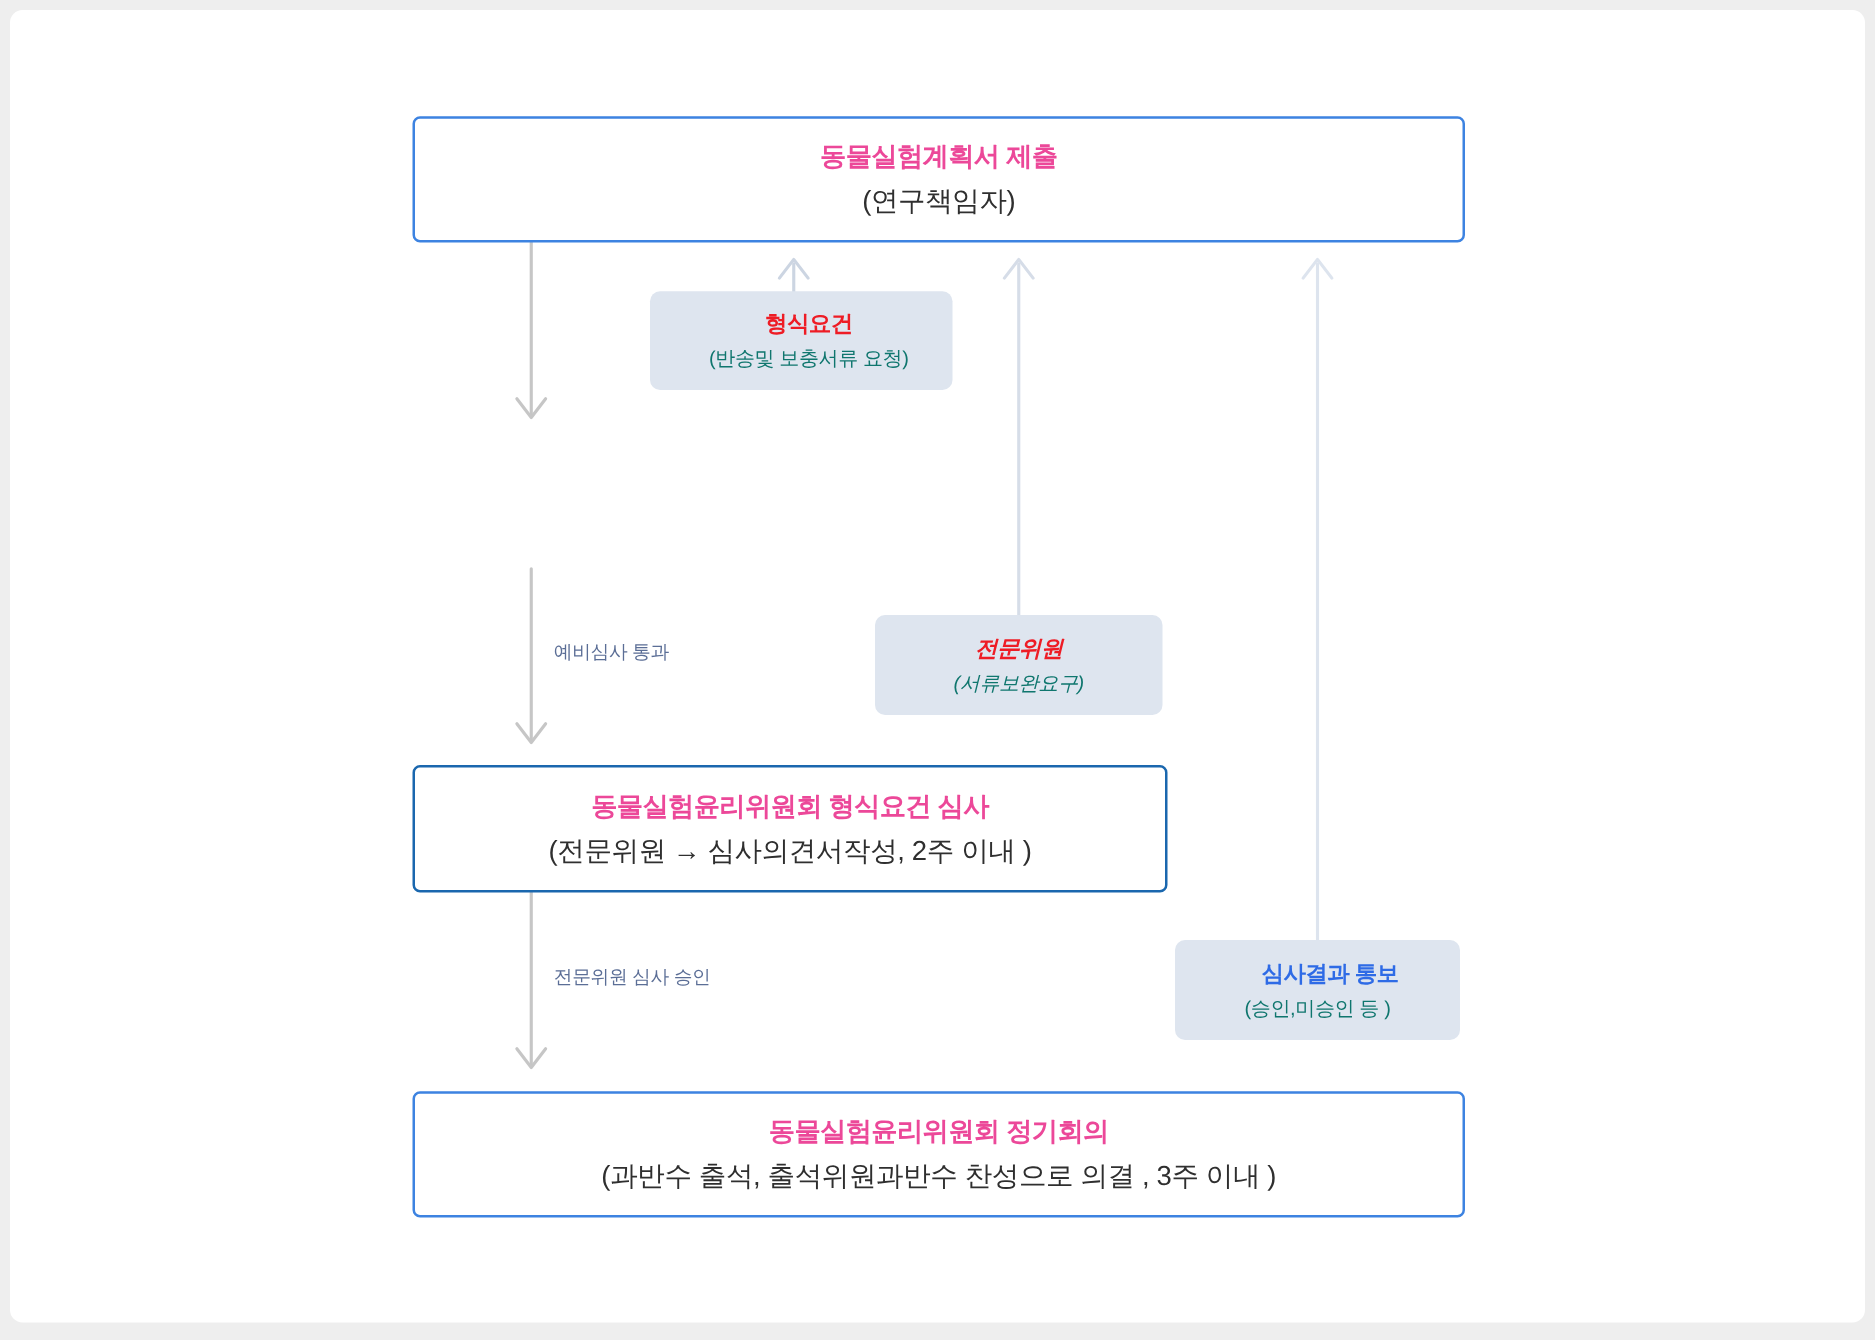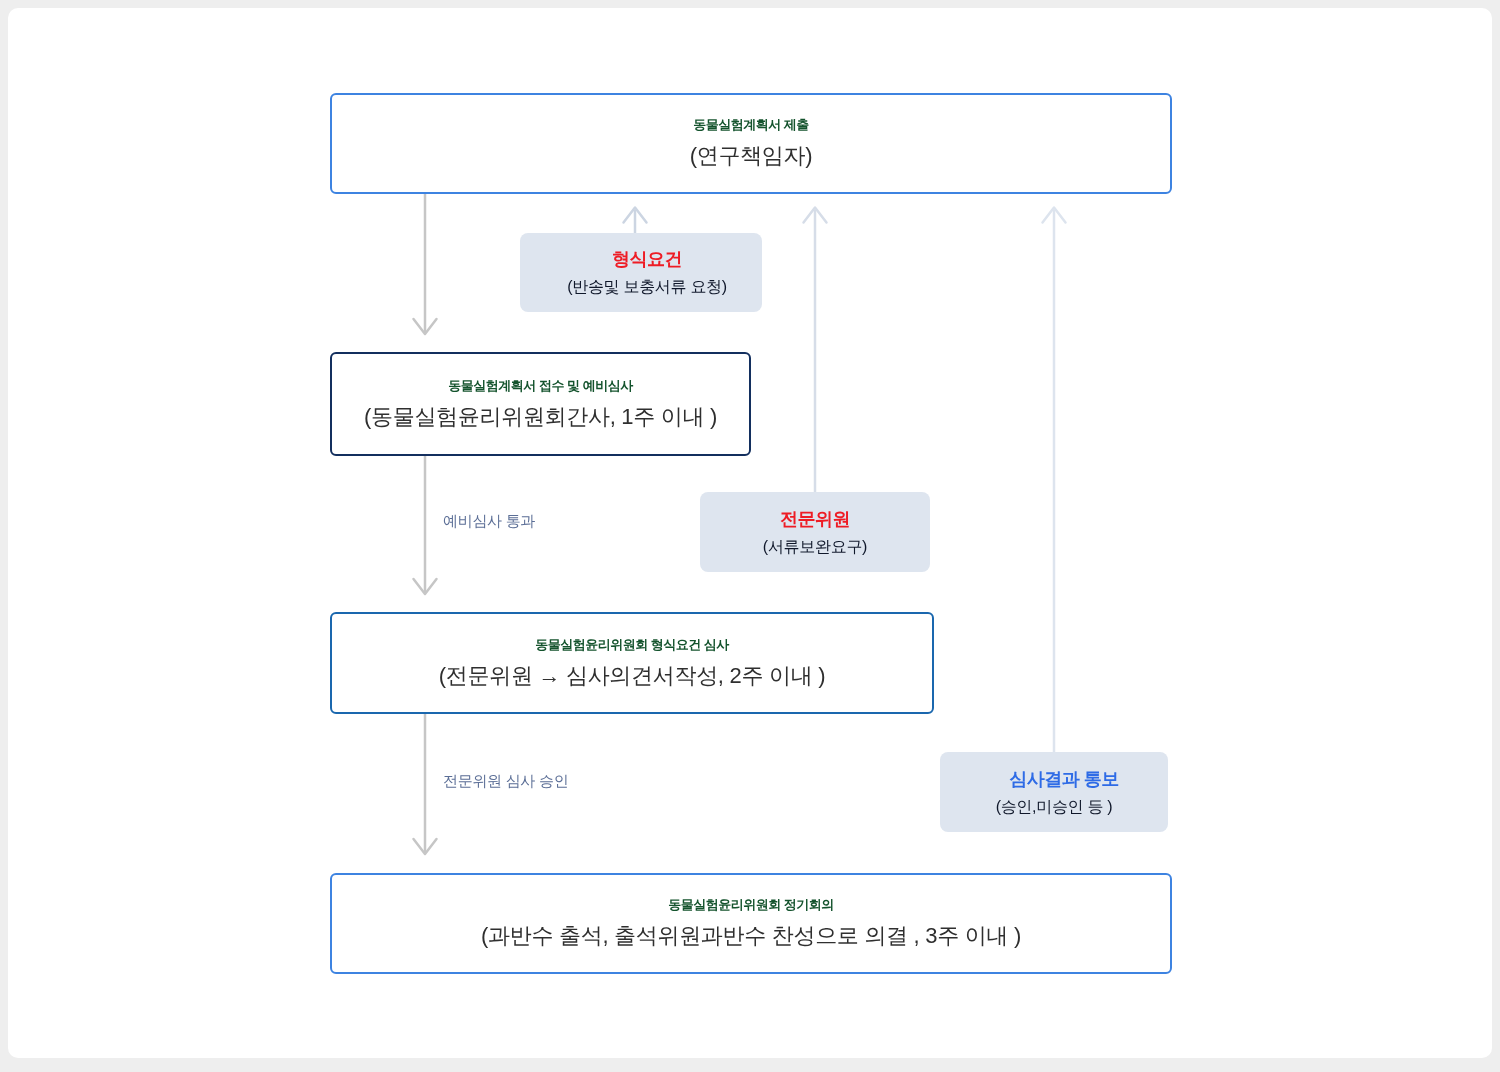--- a/index.html
+++ b/index.html
@@ -20,40 +20,40 @@
   .arrows{position:absolute;left:0;top:0;width:1500px;height:1072px;}
 
   .node{
     position:absolute;
     background:#ffffff;
     border-radius:6px;
     display:flex;flex-direction:column;
     align-items:center;justify-content:center;
     gap:7px;text-align:center;
   }
-  .node-title{font-size:13px;font-weight:bold;color:#14532d;letter-spacing:-0.5px;}
+  .node-title{font-size:21px;font-weight:bold;color:#ec4899;letter-spacing:-0.5px;}
   .node-subtitle{font-size:22px;color:#2f2f2f;letter-spacing:-0.3px;}
 
   .node-submit   {left:330px;top:93px; width:838px;height:97px; border:2.5px solid #3d83e1;}
   .node-receipt  {left:330px;top:352px;width:417px;height:100px;border:2.5px solid #132f5e;}
   .node-expert   {left:330px;top:612px;width:600px;height:98px; border:2.5px solid #1a67ae;}
   .node-meeting  {left:330px;top:873px;width:838px;height:97px; border:2.5px solid #3d83e1;}
 
   .callout{
     position:absolute;
     background:#dee5ef;
     border-radius:8px;
     display:flex;flex-direction:column;
     align-items:center;justify-content:center;
     gap:6px;text-align:center;
   }
   .callout-title{font-size:18px;font-weight:bold;letter-spacing:-0.5px;}
-  .callout-subtitle{font-size:16px;color:#0f172a;letter-spacing:-0.3px;}
+  .callout-subtitle{font-size:16px;color:#0f766e;letter-spacing:-0.3px;}
   .callout-formal {left:520px;top:233px;width:230px;height:79px;padding-left:12px;}
-  .callout-expert {left:700px;top:492px;width:230px;height:80px;}
+  .callout-expert {left:700px;top:492px;width:230px;height:80px;font-style:italic;}
   .callout-result {left:940px;top:752px;width:228px;height:80px;}
   .title-red  {color:#ee1c25;}
   .title-blue {color:#2e6be6;margin-left:20px;}
 
   .edge-label{
     position:absolute;
     font-size:15px;
     color:#5b6e96;
     letter-spacing:-0.3px;
     white-space:nowrap;
@@ -95,24 +95,20 @@
       <path d="M1054 752 L1054 211"></path>
       <path d="M1042.5 222.5 L1054 207.5 L1065.5 222.5"></path>
     </g>
   </svg>
 
   <div class="node node-submit">
     <div class="node-title">동물실험계획서 제출</div>
     <div class="node-subtitle">(연구책임자)</div>
   </div>
 
-  <div class="node node-receipt">
-    <div class="node-title">동물실험계획서 접수 및 예비심사</div>
-    <div class="node-subtitle">(동물실험윤리위원회간사, 1주 이내 )</div>
-  </div>
 
   <div class="node node-expert">
     <div class="node-title">동물실험윤리위원회 형식요건 심사</div>
     <div class="node-subtitle">(전문위원 → 심사의견서작성, 2주 이내 )</div>
   </div>
 
   <div class="node node-meeting">
     <div class="node-title">동물실험윤리위원회 정기회의</div>
     <div class="node-subtitle">(과반수 출석, 출석위원과반수 찬성으로 의결 , 3주 이내 )</div>
   </div>

